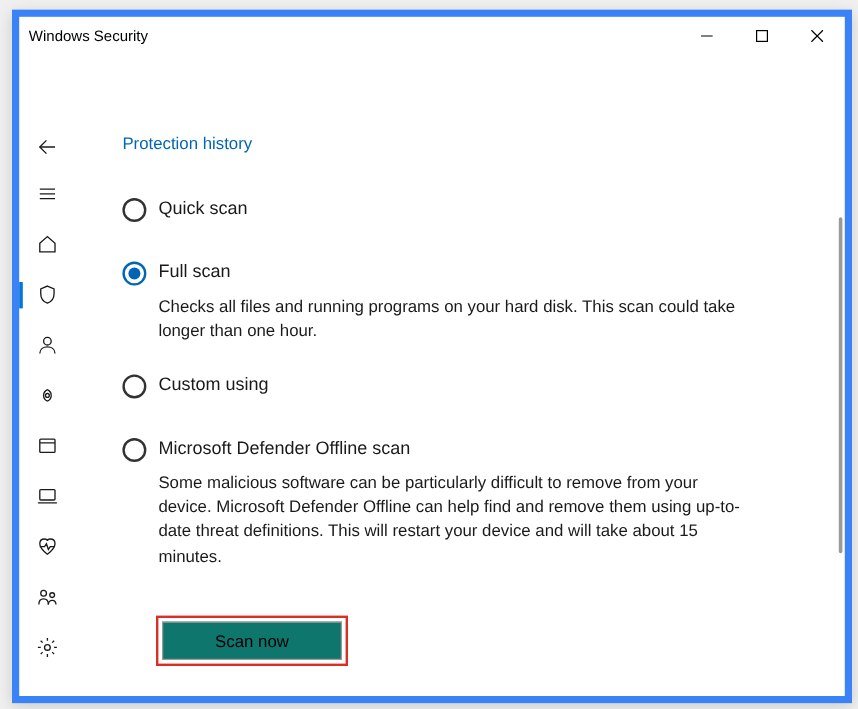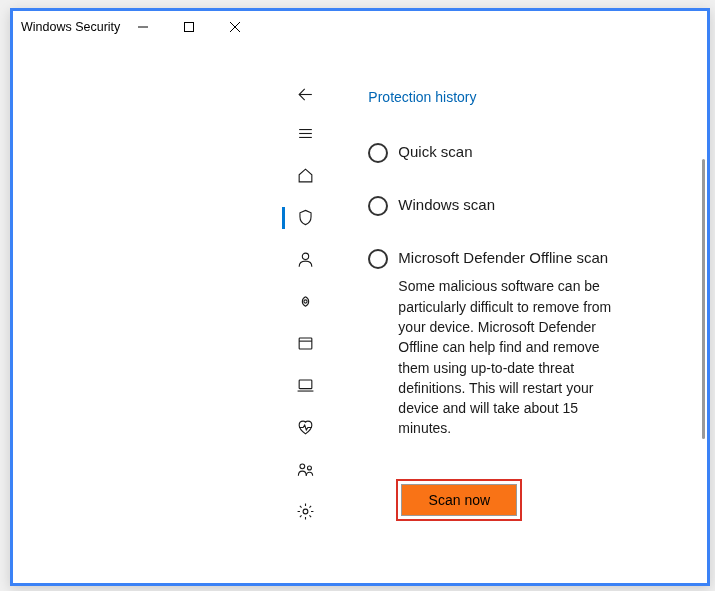--- a/index.html
+++ b/index.html
@@ -11,24 +11,24 @@
     background: #f0f0f0;
     width: 715px;
     height: 591px;
     overflow: hidden;
   }
   .window {
     position: absolute;
     left: 10px; top: 8px;
     width: 700px; height: 578px;
     background: #fff;
-    border: 3px solid #3b82f6;
+    border: 6px solid #3b82f6;
     box-shadow: 0 3px 12px rgba(0,0,0,0.15);
     display: flex;
-    flex-direction: row;
+    flex-direction: column;
     gap: 24px;
   }
   .titlebar {
     height: 32px;
     display: flex;
     align-items: center;
     padding: 0 0 0 8px;
     border-bottom: 0;
   }
   .titlebar .title {
@@ -131,23 +131,23 @@
     line-height: 1.45;
   }
   .scanbtn-hl {
     display: inline-block;
     border: 2.5px solid #d93025;
     padding: 3px;
     margin-top: 14px;
     margin-left: 28px;
   }
   .scanbtn {
-    background: #f97316;
+    background: #0f766e;
     border: 1px solid #9a9a9a;
-    width: 116px;
+    width: 150px;
     height: 32px;
     font-size: 14px;
     font-family: inherit;
     display: flex; align-items: center; justify-content: center;
     cursor: default;
   }
   .scroll-track {
     position: absolute;
     right: 2px; top: 90px;
     width: 3px; height: 280px;
@@ -259,25 +259,32 @@
       </div>
 
       <div class="content">
         <div class="option">
           <div class="radio"></div>
           <div class="opt-body">
             <div class="opt-title">Quick scan</div>
           </div>
         </div>
 
+        <div class="option">
+          <div class="radio checked"></div>
+          <div class="opt-body">
+            <div class="opt-title">Full scan</div>
+            <div class="opt-desc">Checks all files and running programs on your hard disk. This scan could take longer than one hour.</div>
+          </div>
+        </div>
 
         <div class="option">
           <div class="radio"></div>
           <div class="opt-body">
-            <div class="opt-title">Windows scan</div>
+            <div class="opt-title">Custom using</div>
           </div>
         </div>
 
         <div class="option">
           <div class="radio"></div>
           <div class="opt-body">
             <div class="opt-title">Microsoft Defender Offline scan</div>
             <div class="opt-desc">Some malicious software can be particularly difficult to remove from your device. Microsoft Defender Offline can help find and remove them using up-to-date threat definitions. This will restart your device and will take about 15 minutes.</div>
           </div>
         </div>

